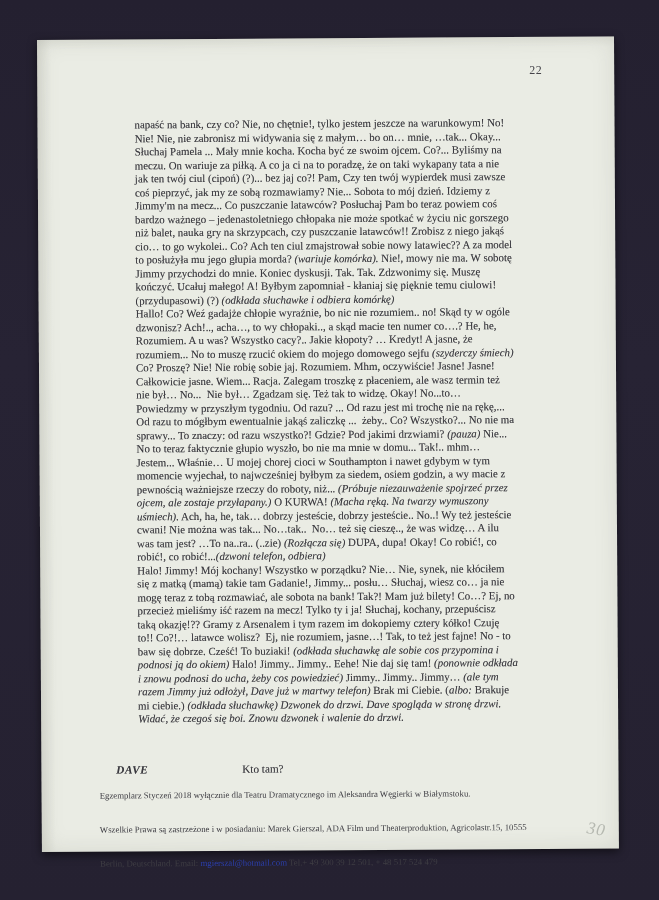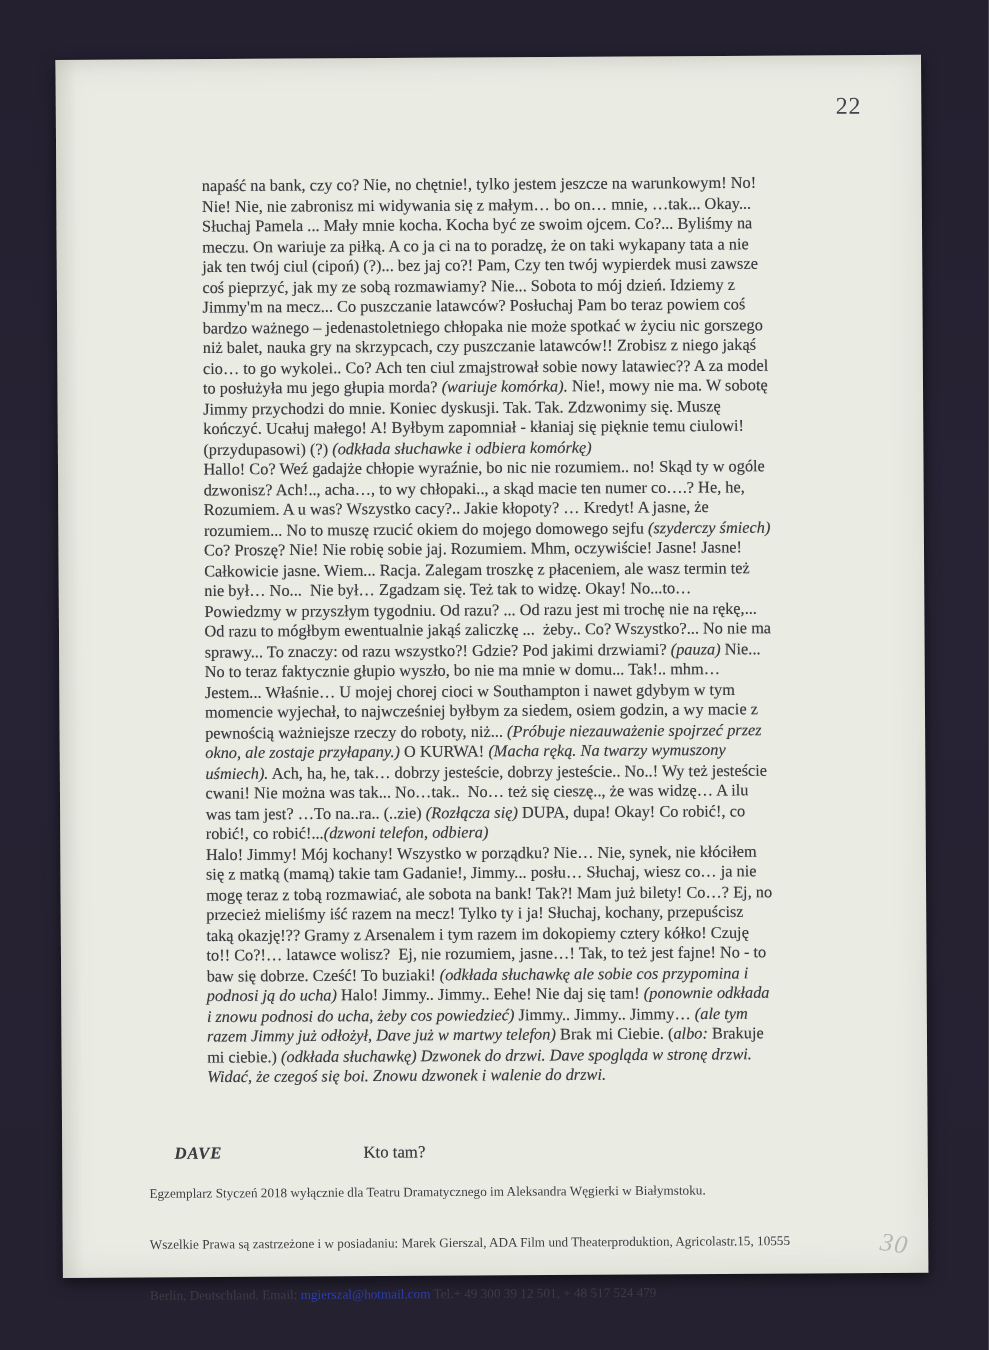--- a/index.html
+++ b/index.html
@@ -28,24 +28,23 @@
       linear-gradient(180deg, rgba(200,202,192,0.25) 0px, rgba(200,202,192,0) 10px),
       #eaece4;
     transform: rotate(-0.35deg);
     transform-origin: top left;
     box-shadow: 0 3px 10px rgba(0,0,0,0.55), inset 0 0 22px rgba(120,122,110,0.18);
   }
   .page-number {
     position: absolute;
     left: 492px;
     top: 26px;
-    font-size: 16px;
+    font-size: 12px;
     color: #45444a;
     letter-spacing: 0.5px;
-    margin-left: 28px;
   }
   .script-text {
     position: absolute;
     left: 97px;
     top: 79px;
     width: 432px;
     font-size: 10.9px;
     line-height: 13.5px;
     color: #3a393f;
     text-shadow: 0 0 0.5px rgba(58,57,63,0.45);
@@ -127,33 +126,33 @@
         <div class="line"><span>Co? Proszę? Nie! Nie robię sobie jaj. Rozumiem. Mhm, oczywiście! Jasne! Jasne!</span></div>
         <div class="line"><span>Całkowicie jasne. Wiem... Racja. Zalegam troszkę z płaceniem, ale wasz termin też</span></div>
         <div class="line"><span>nie był… No...  Nie był… Zgadzam się. Też tak to widzę. Okay! No...to…</span></div>
         <div class="line"><span>Powiedzmy w przyszłym tygodniu. Od razu? ... Od razu jest mi trochę nie na rękę,...</span></div>
         <div class="line"><span>Od razu to mógłbym ewentualnie jakąś zaliczkę ...  żeby.. Co? Wszystko?... No nie ma</span></div>
         <div class="line"><span>sprawy... To znaczy: od razu wszystko?! Gdzie? Pod jakimi drzwiami? </span><span class="it">(pauza)</span><span> Nie...</span></div>
         <div class="line"><span>No to teraz faktycznie głupio wyszło, bo nie ma mnie w domu... Tak!.. mhm…</span></div>
         <div class="line"><span>Jestem... Właśnie… U mojej chorej cioci w Southampton i nawet gdybym w tym</span></div>
         <div class="line"><span>momencie wyjechał, to najwcześniej byłbym za siedem, osiem godzin, a wy macie z</span></div>
         <div class="line"><span>pewnością ważniejsze rzeczy do roboty, niż... </span><span class="it">(Próbuje niezauważenie spojrzeć przez</span></div>
-        <div class="line"><span class="it">okno, ale zostaje przyłapany.)</span><span> O KURWA! </span><span class="it">(Macha ręką. Na twarzy wymuszony</span></div>
+        <div class="line"><span class="it">ojcem, ale zostaje przyłapany.)</span><span> O KURWA! </span><span class="it">(Macha ręką. Na twarzy wymuszony</span></div>
         <div class="line"><span class="it">uśmiech).</span><span> Ach, ha, he, tak… dobrzy jesteście, dobrzy jesteście.. No..! Wy też jesteście</span></div>
         <div class="line"><span>cwani! Nie można was tak... No…tak..  No… też się cieszę.., że was widzę… A ilu</span></div>
         <div class="line"><span>was tam jest? …To na..ra.. (..zie) </span><span class="it">(Rozłącza się)</span><span> DUPA, dupa! Okay! Co robić!, co</span></div>
         <div class="line"><span>robić!, co robić!...</span><span class="it">(dzwoni telefon, odbiera)</span></div>
         <div class="line"><span>Halo! Jimmy! Mój kochany! Wszystko w porządku? Nie… Nie, synek, nie kłóciłem</span></div>
         <div class="line"><span>się z matką (mamą) takie tam Gadanie!, Jimmy... posłu… Słuchaj, wiesz co… ja nie</span></div>
         <div class="line"><span>mogę teraz z tobą rozmawiać, ale sobota na bank! Tak?! Mam już bilety! Co…? Ej, no</span></div>
         <div class="line"><span>przecież mieliśmy iść razem na mecz! Tylko ty i ja! Słuchaj, kochany, przepuścisz</span></div>
         <div class="line"><span>taką okazję!?? Gramy z Arsenalem i tym razem im dokopiemy cztery kółko! Czuję</span></div>
         <div class="line"><span>to!! Co?!… latawce wolisz?  Ej, nie rozumiem, jasne…! Tak, to też jest fajne! No - to</span></div>
         <div class="line"><span>baw się dobrze. Cześć! To buziaki! </span><span class="it">(odkłada słuchawkę ale sobie cos przypomina i</span></div>
-        <div class="line"><span class="it">podnosi ją do ucha)</span><span> Halo! Jimmy.. Jimmy.. Eehe! Nie daj się tam! </span><span class="it">(ponownie odkłada</span></div>
+        <div class="line"><span class="it">podnosi ją do okiem)</span><span> Halo! Jimmy.. Jimmy.. Eehe! Nie daj się tam! </span><span class="it">(ponownie odkłada</span></div>
         <div class="line"><span class="it">i znowu podnosi do ucha, żeby cos powiedzieć)</span><span> Jimmy.. Jimmy.. Jimmy… </span><span class="it">(ale tym</span></div>
         <div class="line"><span class="it">razem Jimmy już odłożył, Dave już w martwy telefon)</span><span> Brak mi Ciebie. (</span><span class="it">albo:</span><span> Brakuje</span></div>
         <div class="line"><span>mi ciebie.) </span><span class="it">(odkłada słuchawkę) Dzwonek do drzwi. Dave spogląda w stronę drzwi.</span></div>
         <div class="line"><span class="it">Widać, że czegoś się boi. Znowu dzwonek i walenie do drzwi.</span></div>
       </div>
 
     <div class="cue-row">
       <span class="speaker">DAVE</span><span class="cue-line">Kto tam?</span>
     </div>
 

